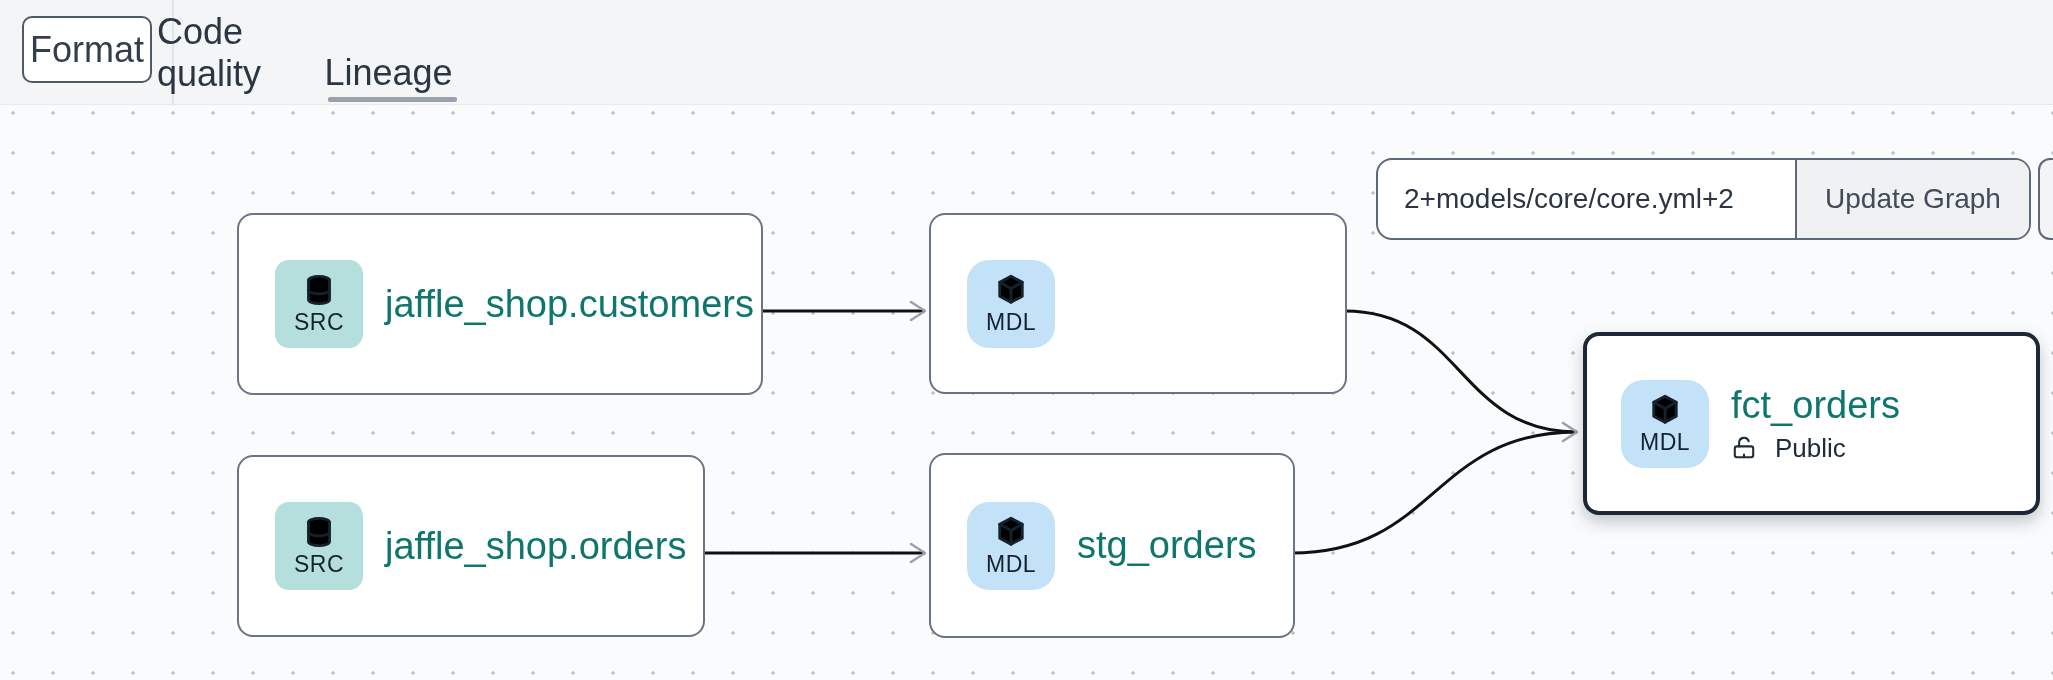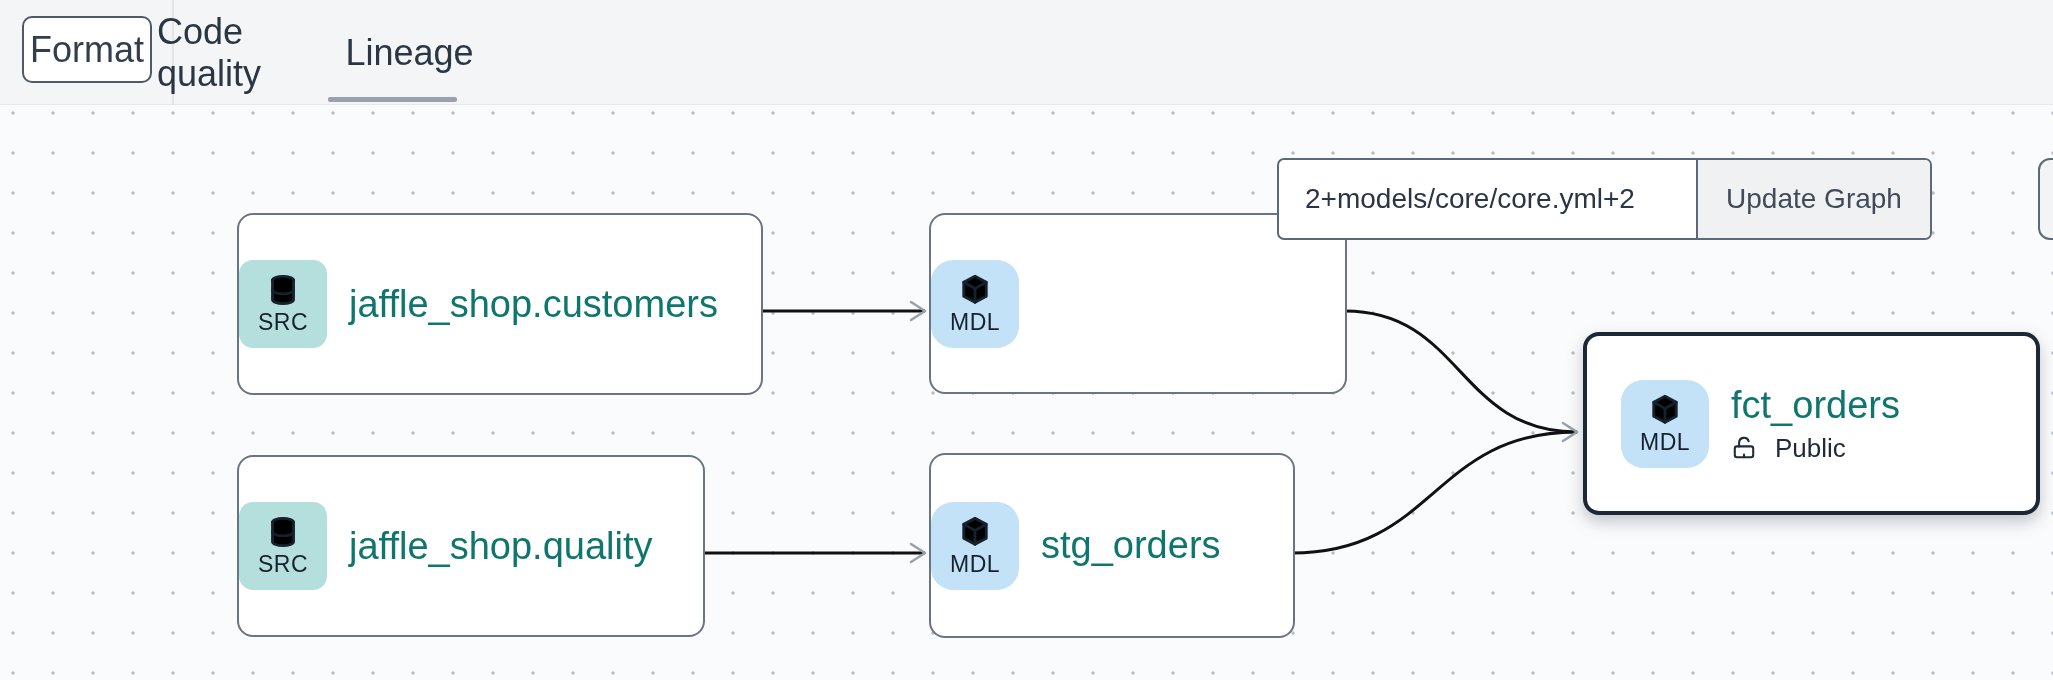--- a/index.html
+++ b/index.html
@@ -11,34 +11,34 @@
   .topbar { position:absolute; left:0; top:0; width:2053px; height:105px;
             background:#f4f5f6; border-bottom:1px solid #e7e8ea; }
   .format-btn { position:absolute; left:14px; top:16px; width:130px; height:67px;
                 background:#ffffff; border:2px solid #4e5a69; border-radius:10px;
                 font-size:36px; color:#333e4d; display:flex; align-items:center; justify-content:center;
                 font-family:inherit; cursor:pointer;margin-left:8px; }
   .topbar-divider { position:absolute; left:172px; top:0; width:2px; height:105px; background:#e3e4e7; }
   .tab { position:absolute; top:0; height:105px; display:flex; align-items:center; justify-content:center;
          font-size:36px; color:#2b3644; cursor:pointer; }
   .tab-codequality { left:157px; width:171px; }
-  .tab-lineage { left:345px; width:129px; }
+  .tab-lineage { left:324px; width:129px;margin-top:20px; }
   .tab-underline { position:absolute; left:328px; top:97px; width:129px; height:5px;
                    background:#9aa1ad; border-radius:2px; }
 
   
   .canvas { position:absolute; left:0; top:105px; width:2053px; height:575px;
             background-color:#fafbfc;
             background-image:radial-gradient(circle, #b9bdc5 1.5px, transparent 1.7px);
             background-size:40px 40px; background-position:-7px -12px; }
   .edges-svg { position:absolute; left:0; top:105px; width:2053px; height:575px; }
 
   
   .node { position:absolute; background:#ffffff; border:2px solid #6a7484; border-radius:16px;
-          display:flex; align-items:center; gap:22px; cursor:pointer; }
+          display:flex; align-items:center; gap:22px; padding-left:36px; cursor:pointer; }
   .node.selected { border:4px solid #1d2836; padding-left:34px;
                    box-shadow:0 7px 16px rgba(90,100,115,0.35); }
   .node-customers    { left:237px;  top:213px; width:526px; height:182px; }
   .node-stgcustomers { left:929px;  top:213px; width:418px; height:181px; }
   .node-orders       { left:237px;  top:455px; width:468px; height:182px; }
   .node-stgorders    { left:929px;  top:453px; width:366px; height:185px; }
   .node-fct          { left:1583px; top:332px; width:457px; height:183px; }
 
   .badge { width:88px; height:88px; border-radius:14px; flex:none;
            display:flex; flex-direction:column; align-items:center; justify-content:center; gap:1px; }
@@ -46,22 +46,22 @@
   .badge.mdl { background:#c3e2f8;border-radius:22px; }
   .badge svg { display:block; stroke:#16212e; }
   .badge .code { font-size:23px; color:#16212e; letter-spacing:0.5px; }
   .node .label { font-size:38px; color:#0f766e; white-space:nowrap; }
   .fct-text { display:flex; flex-direction:column; }
   .access-row { display:flex; align-items:center; gap:18px; margin-top:6px;
                 font-size:26px; color:#1f2a3a; }
   .access-row svg { stroke:#1f2a3a; }
 
   
-  .selector-group { position:absolute; left:1277px; top:158px; width:655px; height:82px;
-                    border:2px solid #5d6878; border-radius:7px; background:#ffffff;
+  .selector-group { position:absolute; left:1376px; top:158px; width:655px; height:82px;
+                    border:2px solid #5d6878; border-radius:16px; background:#ffffff;
                     display:flex; overflow:hidden; }
   .selector-input { flex:1; border:none; outline:none; background:transparent;
                     font-family:inherit; font-size:28px; color:#2b3544; padding:0 10px 0 26px; }
   .update-btn { width:234px; border:none; border-left:2px solid #5d6878; background:#eff1f3;
                 font-family:Liberation Sans, sans-serif; font-size:28px; color:#414b59; cursor:pointer;
                 display:flex; align-items:center; justify-content:center; }
   .truncated-control { position:absolute; left:2038px; top:158px; width:44px; height:82px;
                        border:2px solid #5d6878; border-radius:12px; background:#f3f4f6; }
 </style>
 </head>
@@ -114,21 +114,21 @@
 
   <div class="node node-orders">
     <div class="badge src">
       <svg width="36" height="36" viewBox="0 0 24 24" stroke-width="1.9" stroke-linecap="round" stroke-linejoin="round">
         <ellipse cx="12" cy="5.5" rx="7" ry="2.6"></ellipse>
         <path d="M5 5.5 V18.5 a7 2.6 0 0 0 14 0 V5.5"></path>
         <path d="M5 12 a7 2.6 0 0 0 14 0"></path>
       </svg>
       <span class="code">SRC</span>
     </div>
-    <span class="label">jaffle_shop.quality</span>
+    <span class="label">jaffle_shop.orders</span>
   </div>
 
   <div class="node node-stgorders">
     <div class="badge mdl">
       <svg width="36" height="36" viewBox="0 0 24 24" stroke-width="1.9" stroke-linecap="round" stroke-linejoin="round">
         <path d="M12 2.8 L19.5 6.9 V16.1 L12 20.2 L4.5 16.1 V6.9 Z"></path>
         <path d="M4.5 6.9 L12 11 L19.5 6.9"></path>
         <path d="M12 11 V20.2"></path>
       </svg>
       <span class="code">MDL</span>

